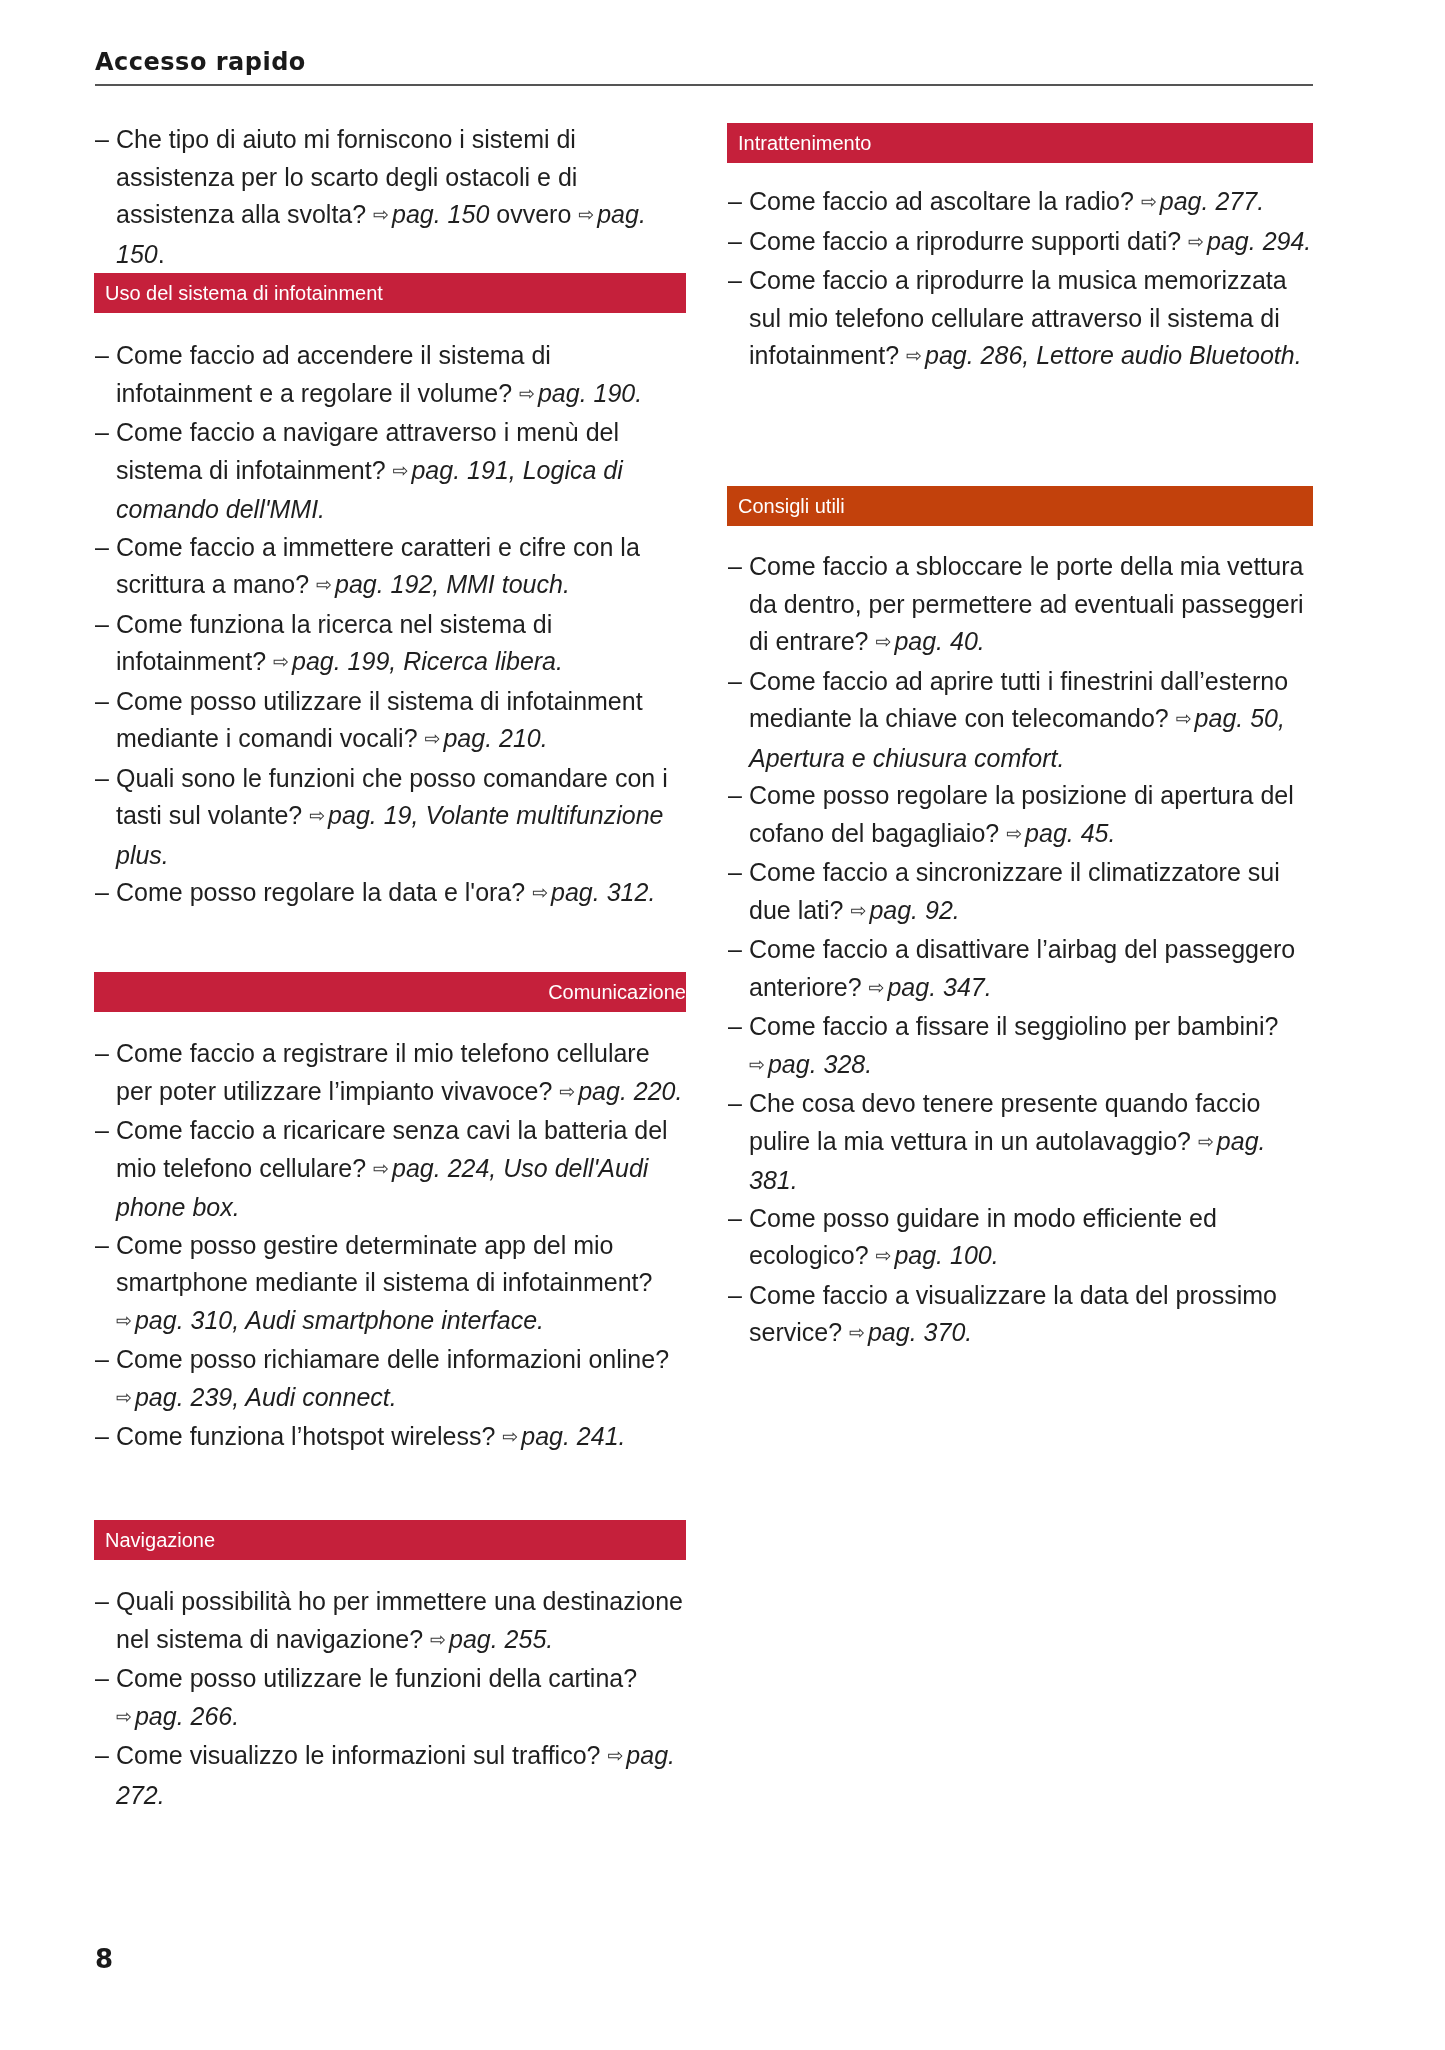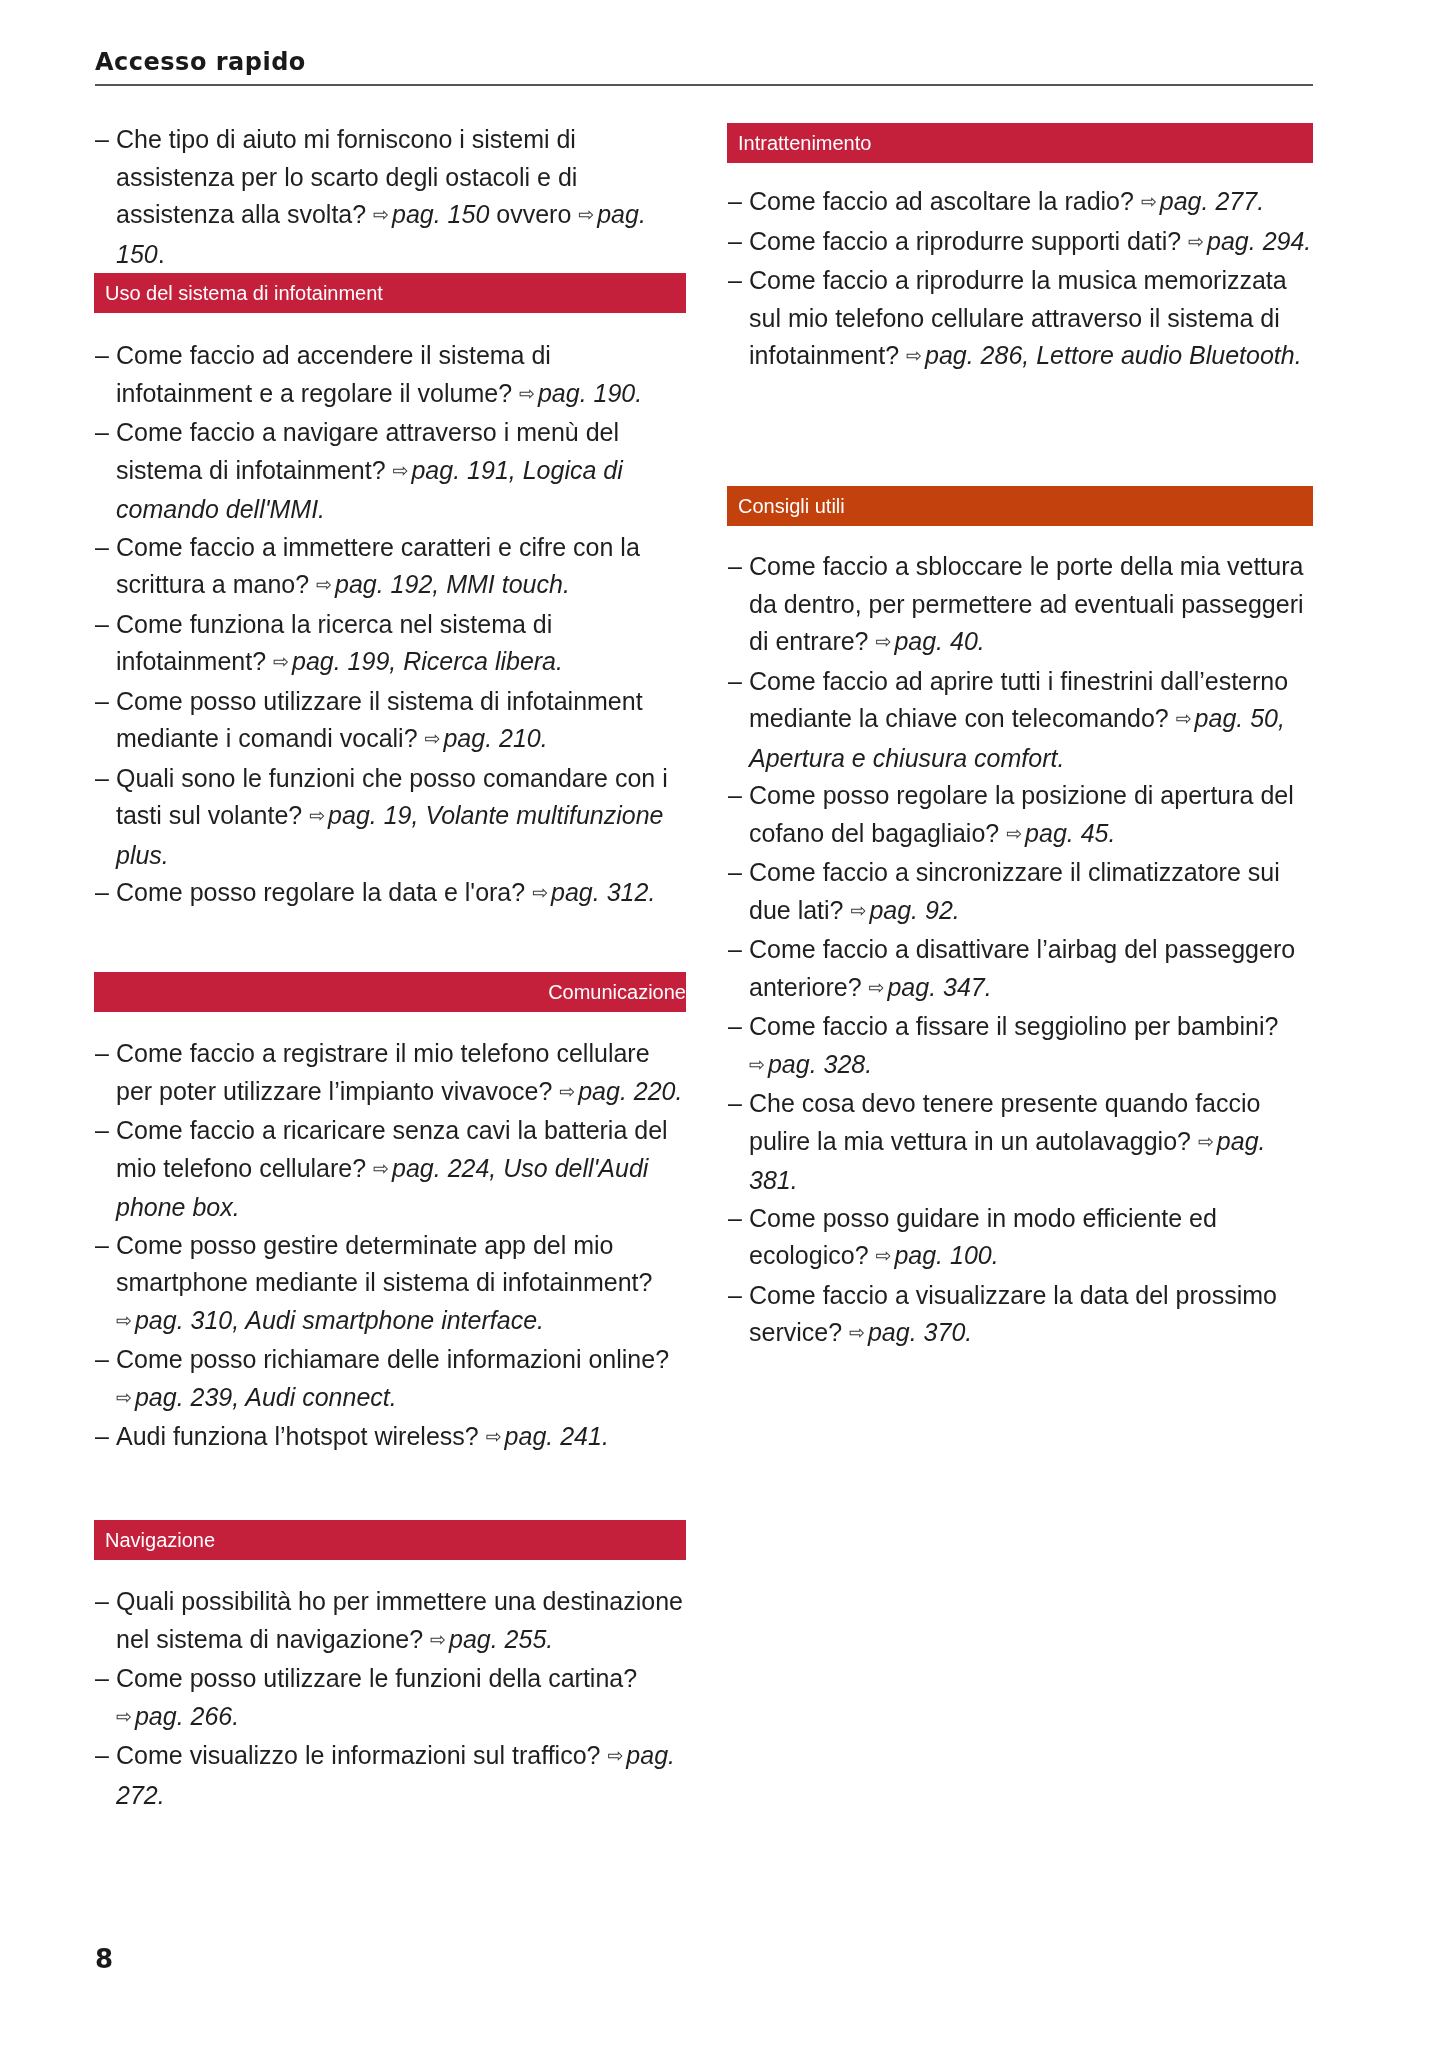--- a/index.html
+++ b/index.html
@@ -78,21 +78,21 @@
   </ul>
 </div>
 
 <div class="col col-left" style="top:972px;">
   <div class="section-bar" style="background: rgb(197, 32, 59); text-align: right;">Comunicazione</div>
   <ul class="qlist" style="margin-top:23px;">
     <li><span class="dash">–</span><span>Come faccio a registrare il mio telefono cellulare per poter utilizzare l’impianto vivavoce?</span> <span class="arrow">⇨</span><span class="ref">pag. 220.</span></li>
     <li><span class="dash">–</span><span>Come faccio a ricaricare senza cavi la batteria del mio telefono cellulare?</span> <span class="arrow">⇨</span><span class="ref">pag. 224, Uso dell'Audi phone box.</span></li>
     <li><span class="dash">–</span><span>Come posso gestire determinate app del mio smartphone mediante il sistema di infotainment?</span> <span class="arrow">⇨</span><span class="ref">pag. 310, Audi smartphone interface.</span></li>
     <li><span class="dash">–</span><span>Come posso richiamare delle informazioni online?</span> <span class="arrow">⇨</span><span class="ref">pag. 239, Audi connect.</span></li>
-    <li><span class="dash">–</span><span>Audi funziona l’hotspot wireless?</span> <span class="arrow">⇨</span><span class="ref">pag. 241.</span></li>
+    <li><span class="dash">–</span><span>Come funziona l’hotspot wireless?</span> <span class="arrow">⇨</span><span class="ref">pag. 241.</span></li>
   </ul>
 </div>
 
 <div class="col col-left" style="top:1520px;">
   <div class="section-bar" style="background: rgb(197, 32, 59);">Navigazione</div>
   <ul class="qlist" style="margin-top:23px;">
     <li><span class="dash">–</span><span>Quali possibilità ho per immettere una destinazione nel sistema di navigazione?</span> <span class="arrow">⇨</span><span class="ref">pag. 255.</span></li>
     <li><span class="dash">–</span><span>Come posso utilizzare le funzioni della cartina?</span> <span class="arrow">⇨</span><span class="ref">pag. 266.</span></li>
     <li><span class="dash">–</span><span>Come visualizzo le informazioni sul traffico?</span> <span class="arrow">⇨</span><span class="ref">pag. 272.</span></li>
   </ul>

